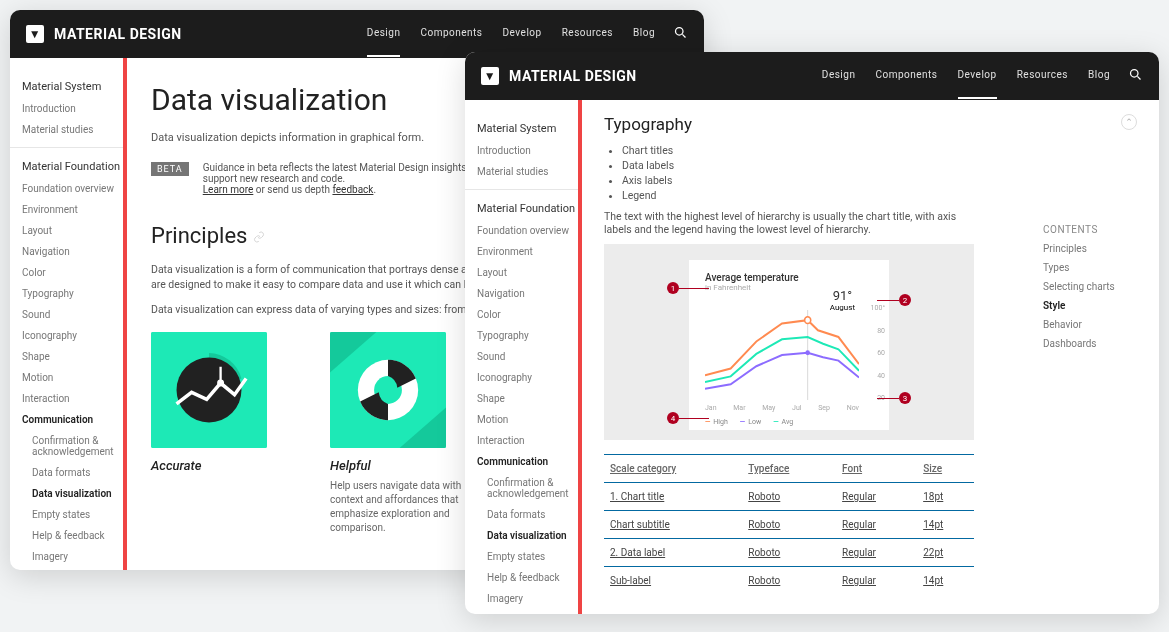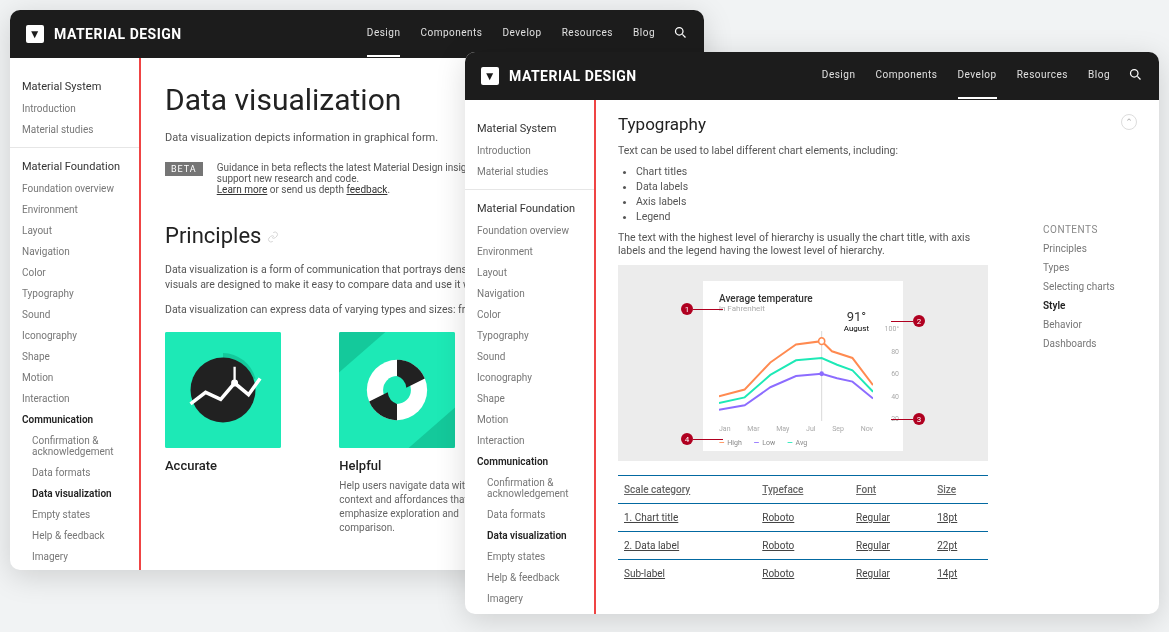--- a/index.html
+++ b/index.html
@@ -14,42 +14,42 @@
   .brand { font-weight: 700; font-size: 14px; }
   .spacer { flex: 1; }
   .nav { display: flex; gap: 20px; align-items: center; }
   .nav-item { color: #e0e0e0; font-size: 10px; cursor: pointer; padding-bottom: 4px; position: relative; }
   .nav-item.active::after { content: ""; position: absolute; left: 0; right: 0; bottom: -15px; height: 2px; background: #fff; }
   .search { margin-left: 18px; cursor: pointer; }
   .search svg { width: 15px; height: 15px; }
 
   
   .body2 { display: flex; height: calc(100% - 48px); }
-  .side { width: 131px; border-right: 2px solid #ef4444; padding: 10px 0 10px 12px; overflow: hidden; font-size: 10px; color: #333; }
+  .side { width: 117px; border-right: 4px solid #ef4444; padding: 10px 0 10px 12px; overflow: hidden; font-size: 10px; color: #333; }
   .side-sec { font-size: 11px; color: #333; margin: 12px 0 8px; font-weight: 400; }
   .side-item { color: #777; font-size: 10px; margin: 10px 0; cursor: pointer; }
   .side-item.bold { color: #222; font-weight: 600; }
   .side-sub { padding-left: 10px; }
   .divider { border-top: 1px solid #e6e6e6; margin: 12px 0 4px -12px; }
 
   
   .main { flex: 1; padding: 24px 32px 0 24px; overflow: hidden; position: relative; }
   .h1 { font-size: 30px; font-weight: 400; color: #222; margin-bottom: 14px; }
   .lead { font-size: 11px; color: #555; margin-bottom: 18px; }
   .beta-row { display: flex; gap: 14px; font-size: 10px; color: #555; margin-bottom: 28px; }
   .beta-badge { background: #757575; color: #fff; padding: 1px 6px; font-size: 9px; letter-spacing: 1px; height: 14px; display: flex; align-items: center; }
   .beta-text a { color: #333; text-decoration: underline; cursor: pointer; }
   .h2 { font-size: 22px; font-weight: 400; color: #222; margin: 6px 0 14px; display: flex; align-items: center; gap: 6px; }
   .linkicon { opacity: 0.35; }
   .para { font-size: 10.5px; color: #555; line-height: 1.45; margin-bottom: 10px; }
 
   .principles { display: flex; gap: 16px; margin-top: 14px; }
   .pcol { flex: 1; min-width: 0; }
   .pimg { width: 116px; height: 116px; background: #1de9b6; border-radius: 2px; margin-bottom: 10px; display: flex; align-items: center; justify-content: center; overflow: hidden; }
-  .ptitle { font-size: 13px; font-weight: 500; color: #222; margin-bottom: 6px; }
+  .ptitle { font-size: 13px; font-weight: 500; color: #222; margin-bottom: 6px; font-style: italic; }
   .pdesc { font-size: 10px; color: #666; line-height: 1.4; }
 
   
   .scrollhint { position: absolute; right: 2px; top: 320px; width: 5px; height: 120px; background: rgba(0,0,0,0.25); border-radius: 3px; }
 
   
   .mainB { flex: 1; padding: 14px 22px 0 22px; position: relative; overflow: hidden; }
   .mainBcontent { width: 370px; }
   .h2b { font-size: 17px; font-weight: 400; color: #222; margin-bottom: 10px; }
   .pB { font-size: 10.5px; color: #555; margin-bottom: 8px; }
@@ -253,21 +253,20 @@
         <div class="side-item bold">Data visualization</div>
         <div class="side-item">Empty states</div>
         <div class="side-item">Help &amp; feedback</div>
         <div class="side-item">Imagery</div>
       </div>
     </div>
     <div class="mainB">
       <div class="collapse">⌃</div>
       <div class="mainBcontent">
         <div class="h2b">Typography</div>
-        <div class="pB">Text can be used to label different chart elements, including:</div>
         <ul class="ulB">
           <li>Chart titles</li>
           <li>Data labels</li>
           <li>Axis labels</li>
           <li>Legend</li>
         </ul>
         <div class="pB">The text with the highest level of hierarchy is usually the chart title, with axis labels and the legend having the lowest level of hierarchy.</div>
 
         <div class="chartbox">
           <div class="chartinner">
@@ -324,20 +323,26 @@
           </tr>
             </thead>
           <tbody id="ttb">
               <tr>
                 <td>1. Chart title</td>
                 <td>Roboto</td>
                 <td>Regular</td>
                 <td>18pt</td>
               </tr>
               <tr>
+                <td>Chart subtitle</td>
+                <td>Roboto</td>
+                <td>Regular</td>
+                <td>14pt</td>
+              </tr>
+              <tr>
                 <td>2. Data label</td>
                 <td>Roboto</td>
                 <td>Regular</td>
                 <td>22pt</td>
               </tr>
               <tr>
                 <td>Sub-label</td>
                 <td>Roboto</td>
                 <td>Regular</td>
                 <td>14pt</td>

